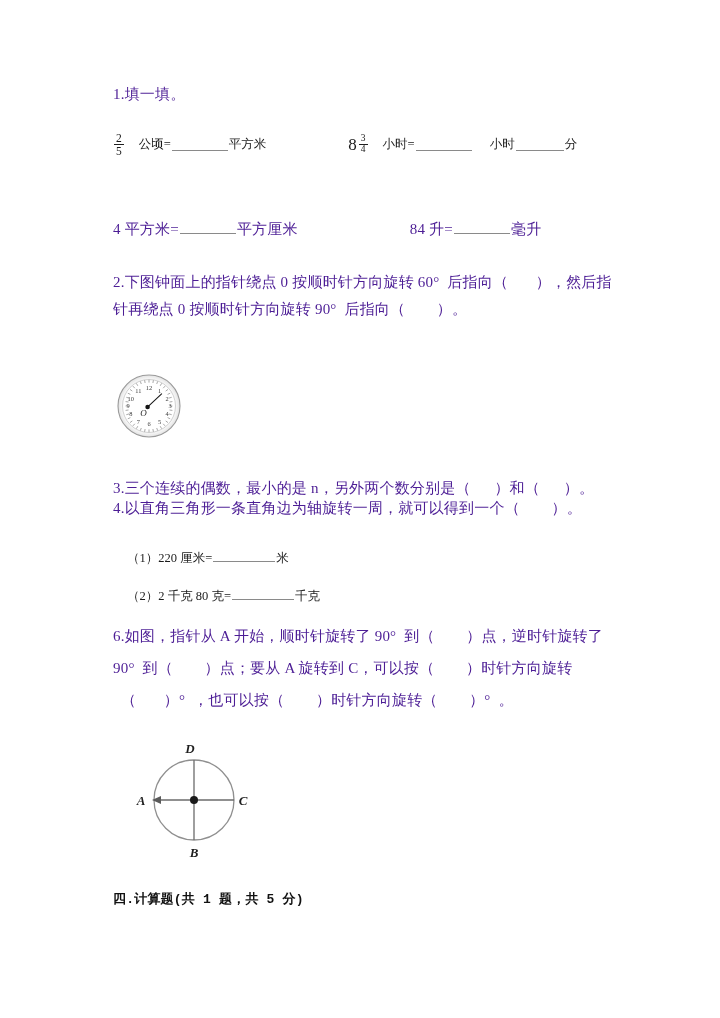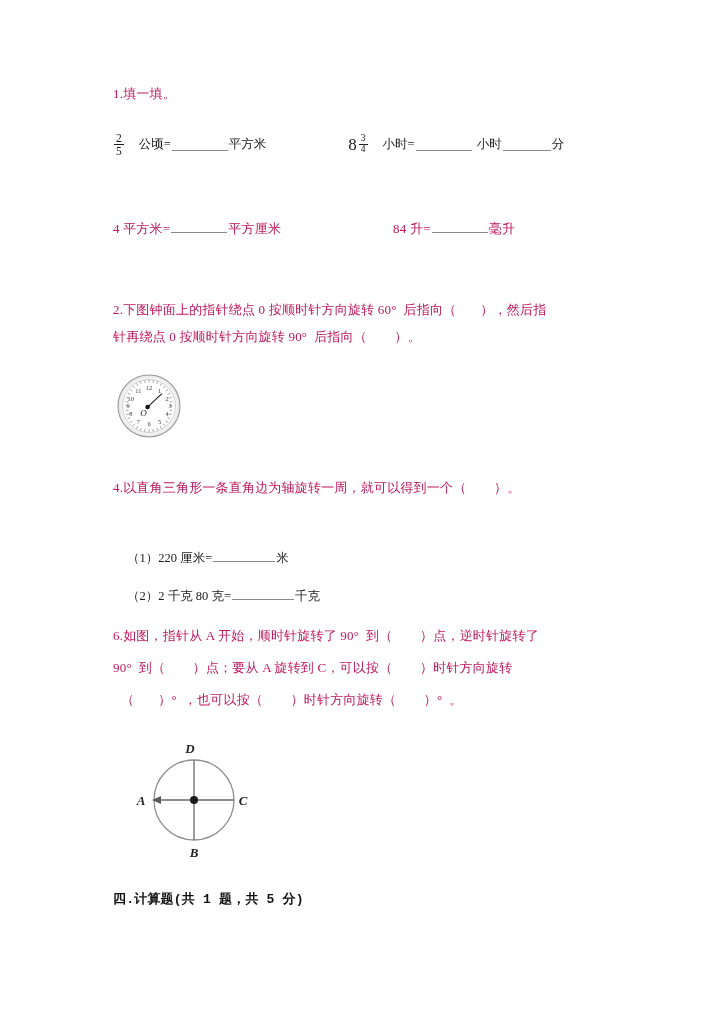--- a/index.html
+++ b/index.html
@@ -23,25 +23,25 @@
     background: #ffffff;
   }
   .content {
     position: absolute;
     left: 113px;
     top: 0;
     width: 500px;
   }
 
   .q-line {
-    font-size: 13px;
+    font-size: 15px;
     line-height: 20px;
     letter-spacing: 0.2px;
     white-space: pre-wrap;
-    color: #be185d;
+    color: #4c1d95;
   }
 
   
   #q1 { position: absolute; top: 84px; left: 0; }
 
   #q1-row1 {
     position: absolute;
     top: 132px;
     left: 0;
     display: flex;
@@ -91,21 +91,21 @@
     border-bottom: 1px solid #8a8a8a;
     height: 11px;
     margin: 0 1px;
     vertical-align: baseline;
   }
   .b-lg { width: 56px; }
   .b-md { width: 48px; }
   .b-xl { width: 62px; }
 
   
-  #q2 { position: absolute; top: 300px; left: 0; width: 500px; }
+  #q2 { position: absolute; top: 272px; left: 0; width: 500px; }
   #q2 .l2 { margin-top: 7px; }
 
   
   #clock-wrap {
     position: absolute;
     top: 370px;
     left: 0px;
   }
   .clock-svg { display: block; }
 
@@ -164,21 +164,21 @@
       <div id="q1-gap"></div>
 
       <div class="grp">
         <span class="mixed-whole">8</span>
         <span class="frac frac-small">
           <span class="num">3</span>
           <span class="den">4</span>
         </span>
         <span class="unit-txt">小时=</span>
         <span class="blank b-lg"></span>
-        <span class="unit-txt tight" style="margin-left:4px">小时</span>
+        <span class="unit-txt tight" style="margin-left:17px">小时</span>
         <span class="blank b-md"></span>
         <span class="unit-txt tight" style="margin-left:0">分</span>
       </div>
     </div>
 
     <div id="q1-row2">
       <span class="q-line">4 平方米=</span>
       <span class="blank b-lg"></span>
       <span class="q-line">平方厘米</span>
       <span class="gap2"></span>
@@ -254,20 +254,21 @@
           <text x="17.8" y="30.8">10</text>
           <text x="25.4" y="23.2">11</text>
         </g>
         <line x1="35" y1="36.6" x2="48.6" y2="23.8" stroke="#1a1a1a" stroke-width="1.1" stroke-linecap="round"></line>
         <circle cx="34.6" cy="37.0" r="2.3" fill="#141414"></circle>
         <text x="30.5" y="46.0" fill="#1f1f1f" font-family="'Liberation Serif','DejaVu Serif',serif" font-size="9" font-style="italic" text-anchor="middle">O</text>
       </svg>
     </div>
 
     <div id="q345">
+      <div class="q-line">3.三个连续的偶数，最小的是 n，另外两个数分别是（      ）和（      ）。</div>
       <div class="q-line">4.以直角三角形一条直角边为轴旋转一周，就可以得到一个（        ）。</div>
     </div>
 
     <div id="q5items">
       <div class="sub">
         <span>（1）220 厘米=</span><span class="blank b-xl"></span><span>米</span>
       </div>
       <div class="sub second">
         <span>（2）2 千克 80 克=</span><span class="blank b-xl"></span><span>千克</span>
       </div>

